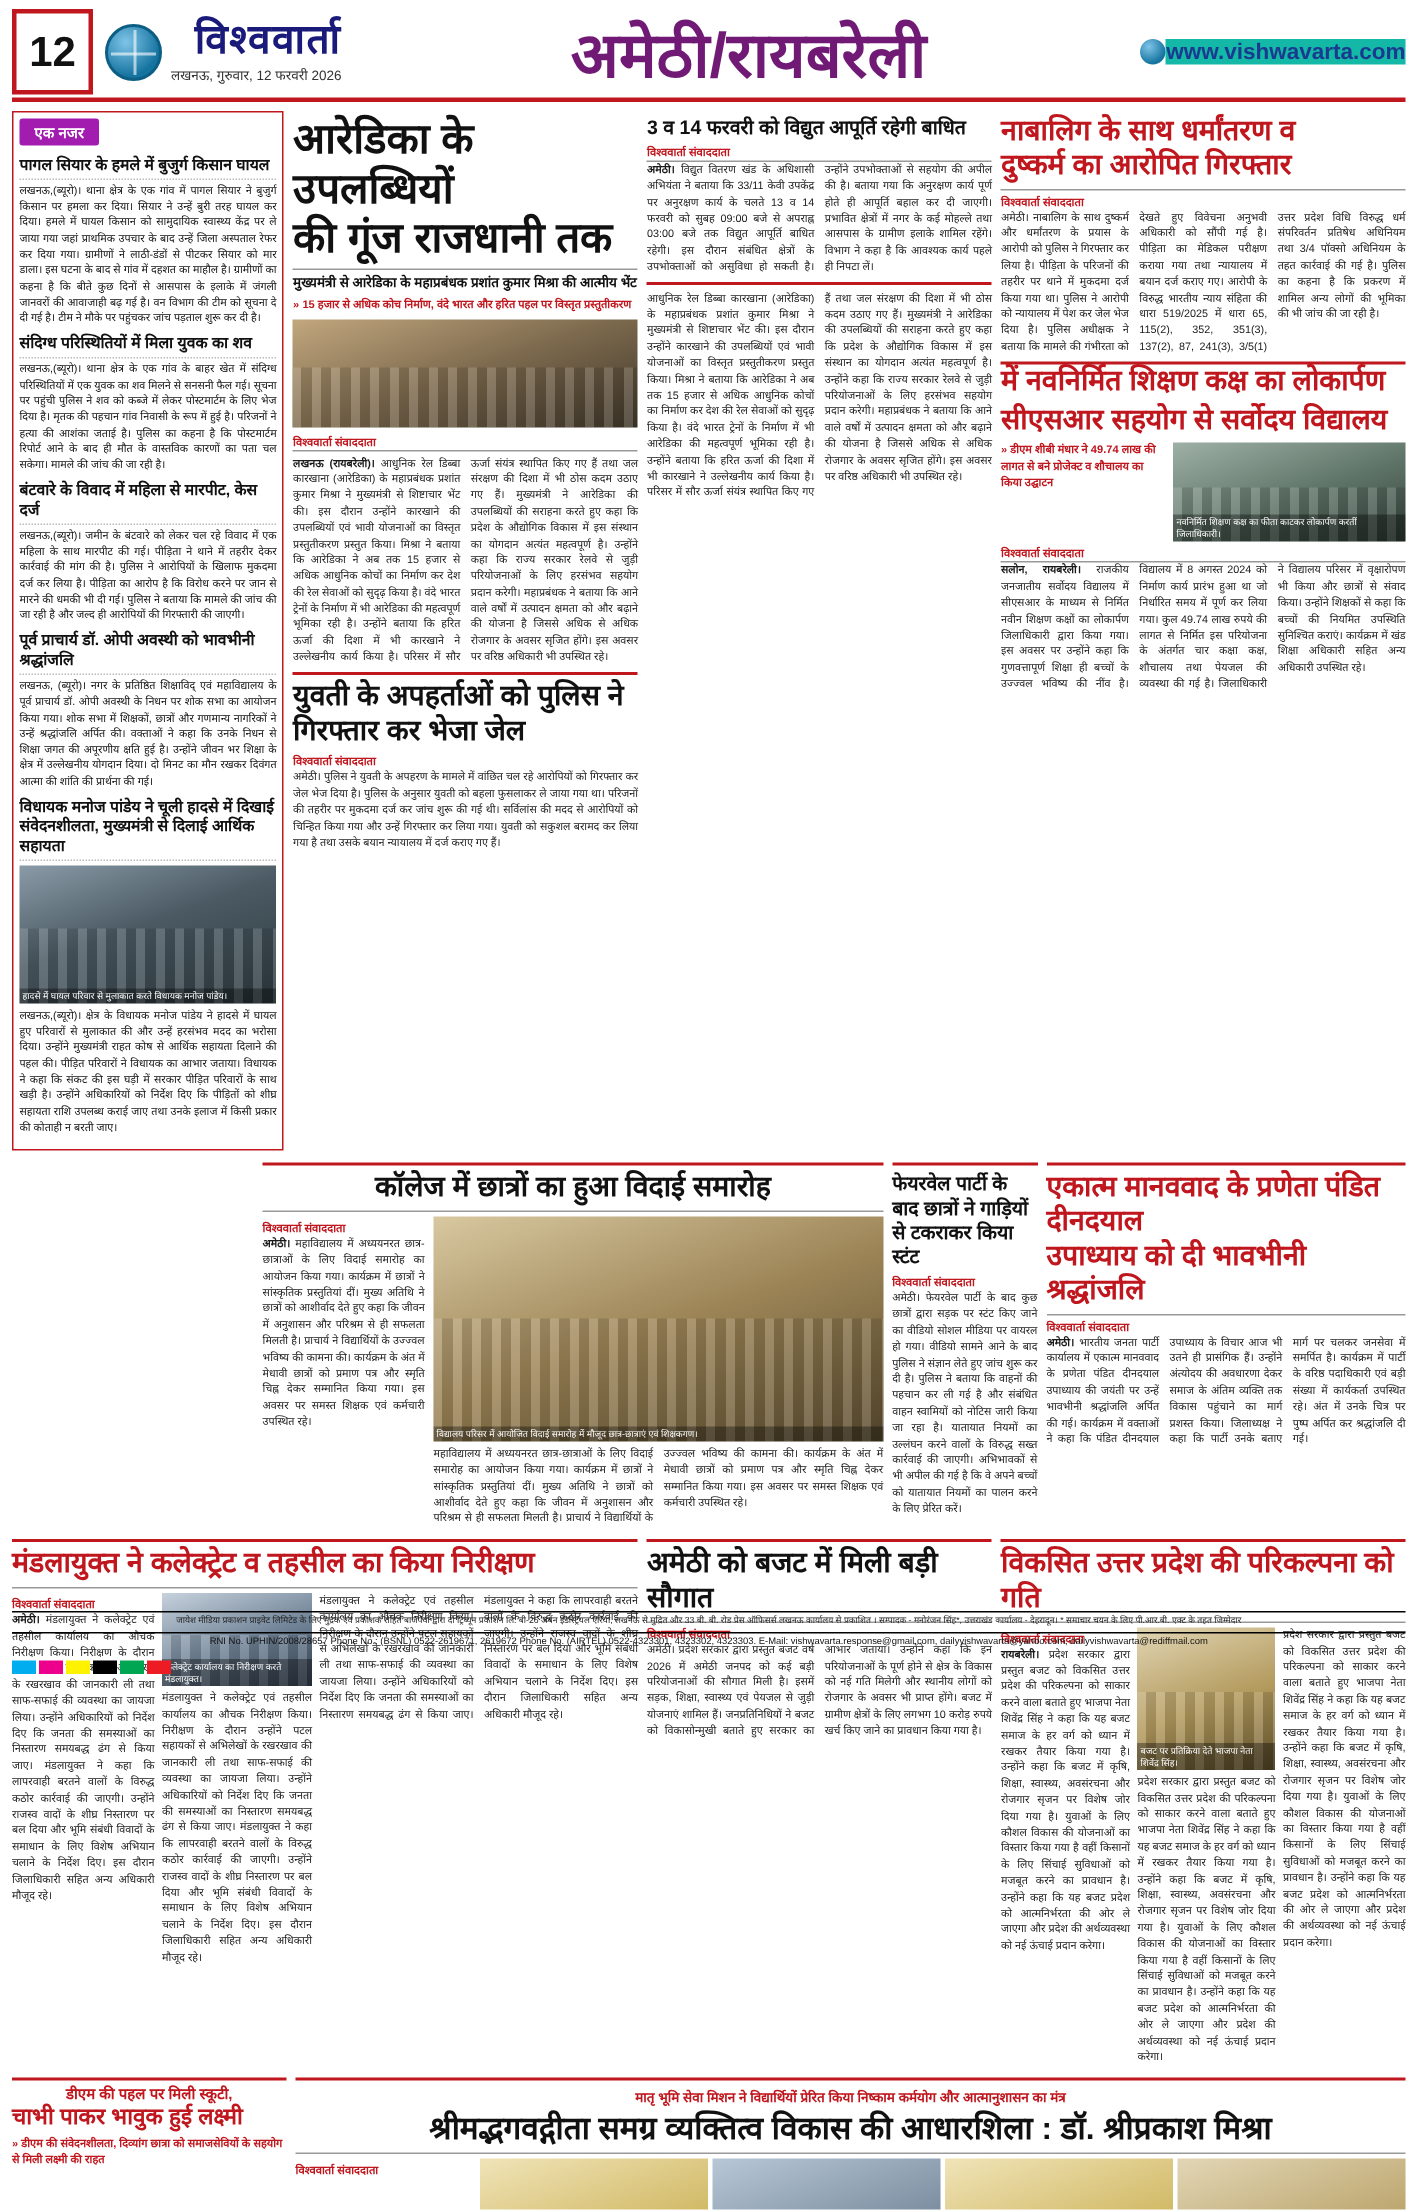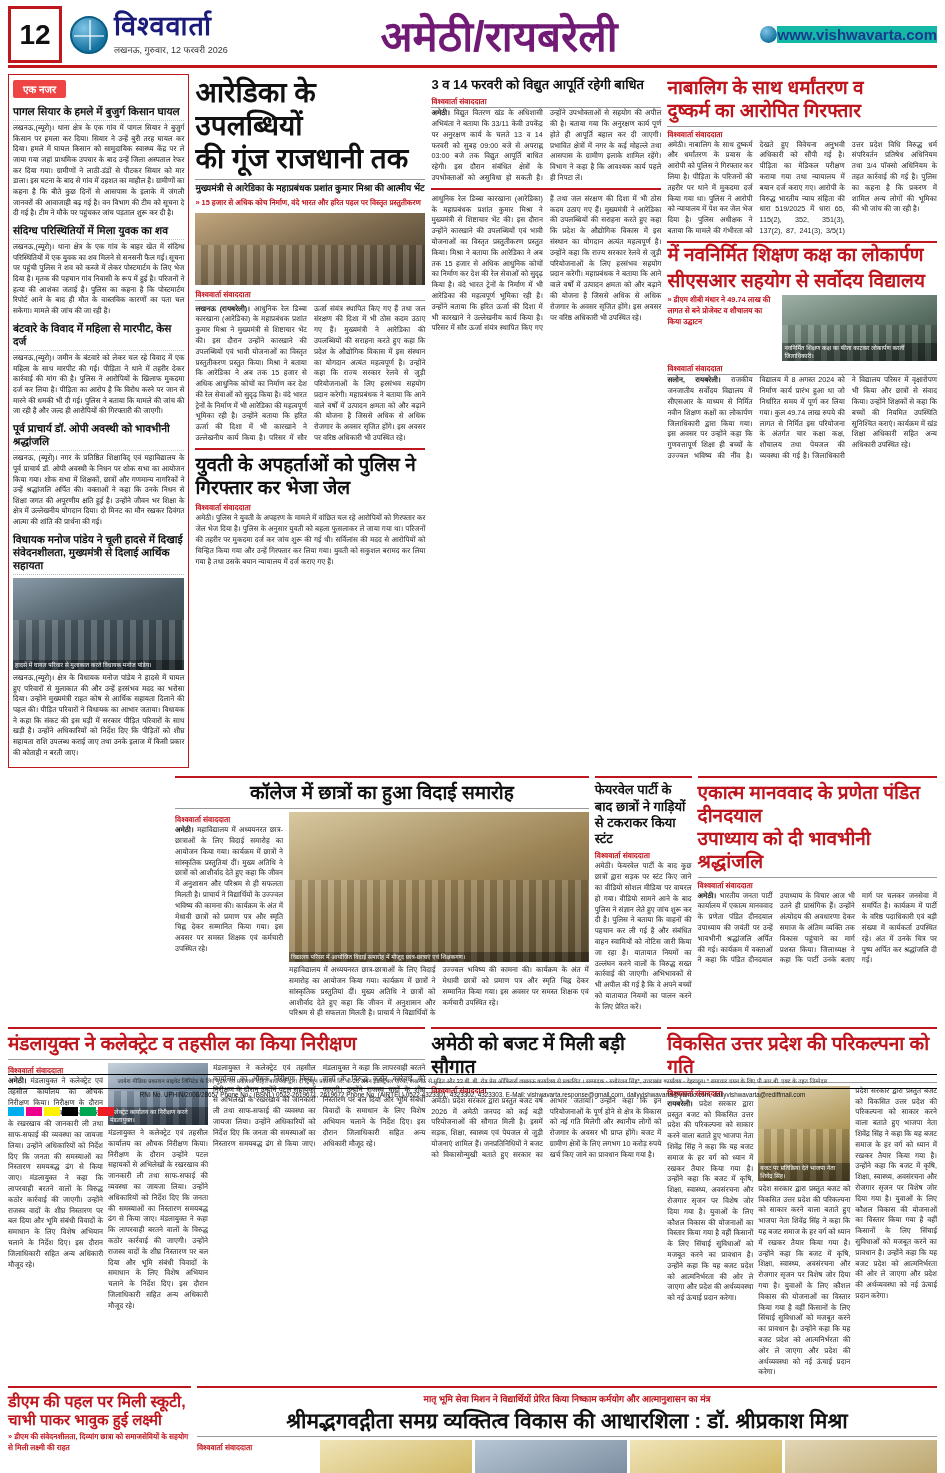--- a/index.html
+++ b/index.html
@@ -13,21 +13,21 @@
     overflow:hidden;
   }
   .page { width:945px; height:1118px; position:relative; padding:6px 8px; }
 
   
   .masthead { display:flex; align-items:stretch; border-bottom:3px solid #c0161d; padding-bottom:2px; height:62px; }
   .pageno {
     width:54px; border:3px solid #c0161d; display:flex; align-items:center; justify-content:center;
     font-size:28px; font-weight:bold; color:#111; margin-right:8px;
   }
-  .logoblock { display:flex; align-items:center; gap:6px; padding-right:10px; }
+  .logoblock { display:flex; align-items:center; gap:6px; padding-right:10px;text-align:right; }
   .globe { width:38px; height:38px; border-radius:50%; background:radial-gradient(circle at 35% 30%, #7fc4e8, #14739f 70%); border:2px solid #0c5e84; position:relative; }
   .globe:before { content:""; position:absolute; left:50%; top:2px; bottom:2px; width:2px; background:rgba(255,255,255,.6); }
   .globe:after { content:""; position:absolute; top:50%; left:2px; right:2px; height:2px; background:rgba(255,255,255,.6); }
   .brandname { font-size:27px; font-weight:bold; color:#1a1a7a; line-height:1; letter-spacing:1px; }
   .brandsub { font-size:9px; color:#333; margin-top:3px; }
   .mast-center { flex:1; display:flex; align-items:center; justify-content:center; }
   .mast-center .edition { font-size:42px; font-weight:bold; color:#701a75; }
   .mast-right { display:flex; align-items:center; }
   .weburl { background:#14b8a6; border:0; font-size:15px; color:#1a3a8f; font-weight:bold; display:flex; align-items:center; gap:4px;}
   .globe-sm { width:17px;height:17px;border-radius:50%; background:radial-gradient(circle at 35% 30%,#7fc4e8,#14739f 70%); display:inline-block;}
@@ -47,21 +47,21 @@
   h2.midk { font-size:19px; line-height:1.2; color:#111; margin:3px 0; font-weight:bold; }
   h3.sm { font-size:13px; line-height:1.25; color:#111; margin:3px 0; font-weight:bold; }
 
   .kicker { font-size:8.5px; color:#c0161d; font-weight:bold; margin:2px 0; }
   .byline { font-size:7.5px; color:#c0161d; font-weight:bold; margin:2px 0 1px; }
   .body { font-size:7.2px; line-height:1.5; text-align:justify; color:#1a1a1a; }
   .body.two { column-count:2; column-gap:7px; }
   .body.three { column-count:3; column-gap:7px; }
 
   .boxlabel {
-    display:inline-block; background:#ef4444; color:#fff; font-size:10px; font-weight:bold;
+    display:inline-block; background:#a21caf; color:#fff; font-size:10px; font-weight:bold;
     padding:2px 10px; border-radius:2px; margin-bottom:3px;
   }
   .brief-box { border:1px solid #c0161d; padding:4px; }
   .brief h4 { font-size:10.5px; margin:4px 0 2px; color:#111; line-height:1.25; border-bottom:1px dotted #bbb; padding-bottom:2px;}
   .brief p { margin:0 0 5px; font-size:7.2px; line-height:1.48; text-align:justify; }
 
   
   .photo { background:#b9c3cc; position:relative; overflow:hidden; }
   .photo.p1 { background:linear-gradient(160deg,#8a9ba8,#4b5a63 45%,#2e3a40); }
   .photo.p2 { background:linear-gradient(160deg,#c2a77e,#7d6a4e 50%,#3f3629); }
@@ -311,21 +311,21 @@
         <div style="flex:1;">
           <div class="body">प्रदेश सरकार द्वारा प्रस्तुत बजट को विकसित उत्तर प्रदेश की परिकल्पना को साकार करने वाला बताते हुए भाजपा नेता शिवेंद्र सिंह ने कहा कि यह बजट समाज के हर वर्ग को ध्यान में रखकर तैयार किया गया है। उन्होंने कहा कि बजट में कृषि, शिक्षा, स्वास्थ्य, अवसंरचना और रोजगार सृजन पर विशेष जोर दिया गया है। युवाओं के लिए कौशल विकास की योजनाओं का विस्तार किया गया है वहीं किसानों के लिए सिंचाई सुविधाओं को मजबूत करने का प्रावधान है। उन्होंने कहा कि यह बजट प्रदेश को आत्मनिर्भरता की ओर ले जाएगा और प्रदेश की अर्थव्यवस्था को नई ऊंचाई प्रदान करेगा।</div>
         </div>
       </div>
     </div>
   </div>
 
   <div class="content" style="margin-top:4px;">
     <div class="col c1">
       <div class="red-bar"></div>
-      <h2 class="mid" style="font-size:16px;">डीएम की पहल पर मिली स्कूटी,</h2>
+      <h2 class="mid" style="font-size:10px;text-align:center;">डीएम की पहल पर मिली स्कूटी,</h2>
       <h2 class="mid" style="font-size:15px;margin-top:-3px">चाभी पाकर भावुक हुई लक्ष्मी</h2>
       <div class="bullet">
         <span class="chev">»</span>
         <span>डीएम की संवेदनशीलता, दिव्यांग छात्रा को समाजसेवियों के सहयोग से मिली लक्ष्मी की राहत</span>
       </div>
 
     </div>
 
     <div class="col" style="width:740px;">
       <div class="red-bar"></div>

